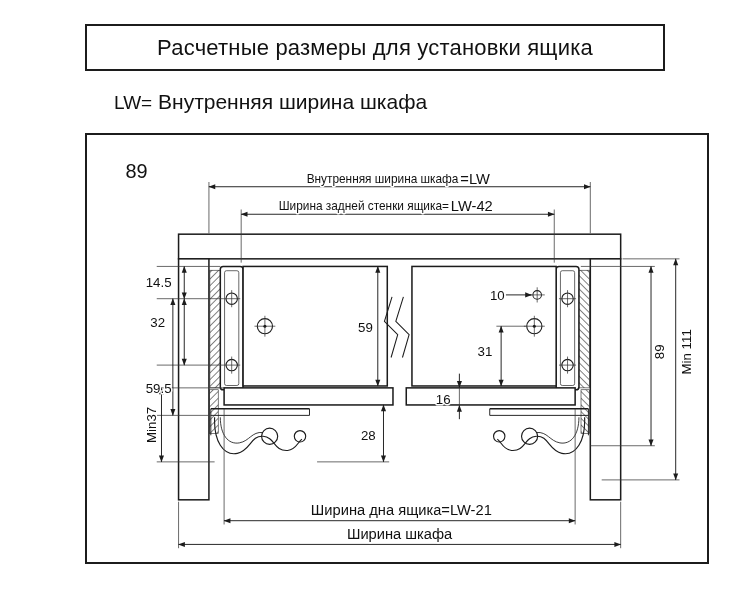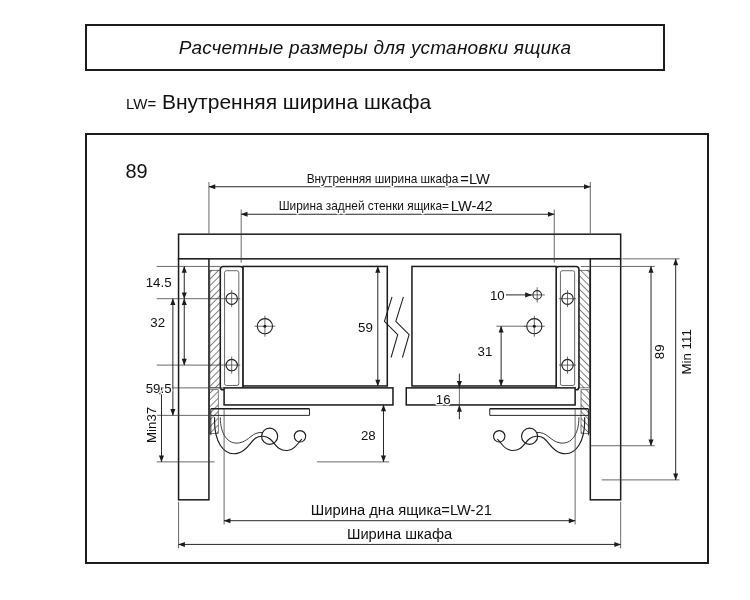--- a/index.html
+++ b/index.html
@@ -1,21 +1,21 @@
 <!DOCTYPE html>
 <html><head>
 <meta charset="utf-8">
 <style>
   html,body{margin:0;padding:0;background:#ffffff;}
   body{width:750px;height:600px;position:relative;font-family:"Liberation Sans",sans-serif;color:#111;}
   .title-box{position:absolute;left:85px;top:24px;width:580px;height:47px;border:2px solid #1c1c1c;
              box-sizing:border-box;display:flex;align-items:center;justify-content:center;}
-  .title-box span{font-size:19px;letter-spacing:.2px;white-space:nowrap;font-style:italic;}
+  .title-box span{font-size:22px;letter-spacing:.2px;white-space:nowrap;}
   .subtitle{position:absolute;left:114px;top:90px;font-size:21px;white-space:nowrap;}
-  .subtitle .pre{font-size:15px;margin-left:12px;}
+  .subtitle .pre{font-size:19px;}
   .frame{position:absolute;left:85px;top:133px;width:624px;height:431px;border:2px solid #1c1c1c;box-sizing:border-box;padding-left:28px;}
   svg{display:block;width:100%;height:100%;}
   .st{fill:#ffffff;stroke:#1c1c1c;stroke-width:1.6;}
   .ln{stroke:#1c1c1c;fill:none;}
   .ext{stroke:#3a3a3a;stroke-width:0.8;fill:none;}
   .dim{stroke:#1c1c1c;stroke-width:1;fill:none;}
   text{fill:#111;font-family:"Liberation Sans",sans-serif;paint-order:stroke;stroke:#ffffff;stroke-width:3px;stroke-linejoin:round;}
   .t14{font-size:14px;}
   .t12{font-size:12.5px;}
   .t16{font-size:15.5px;}

